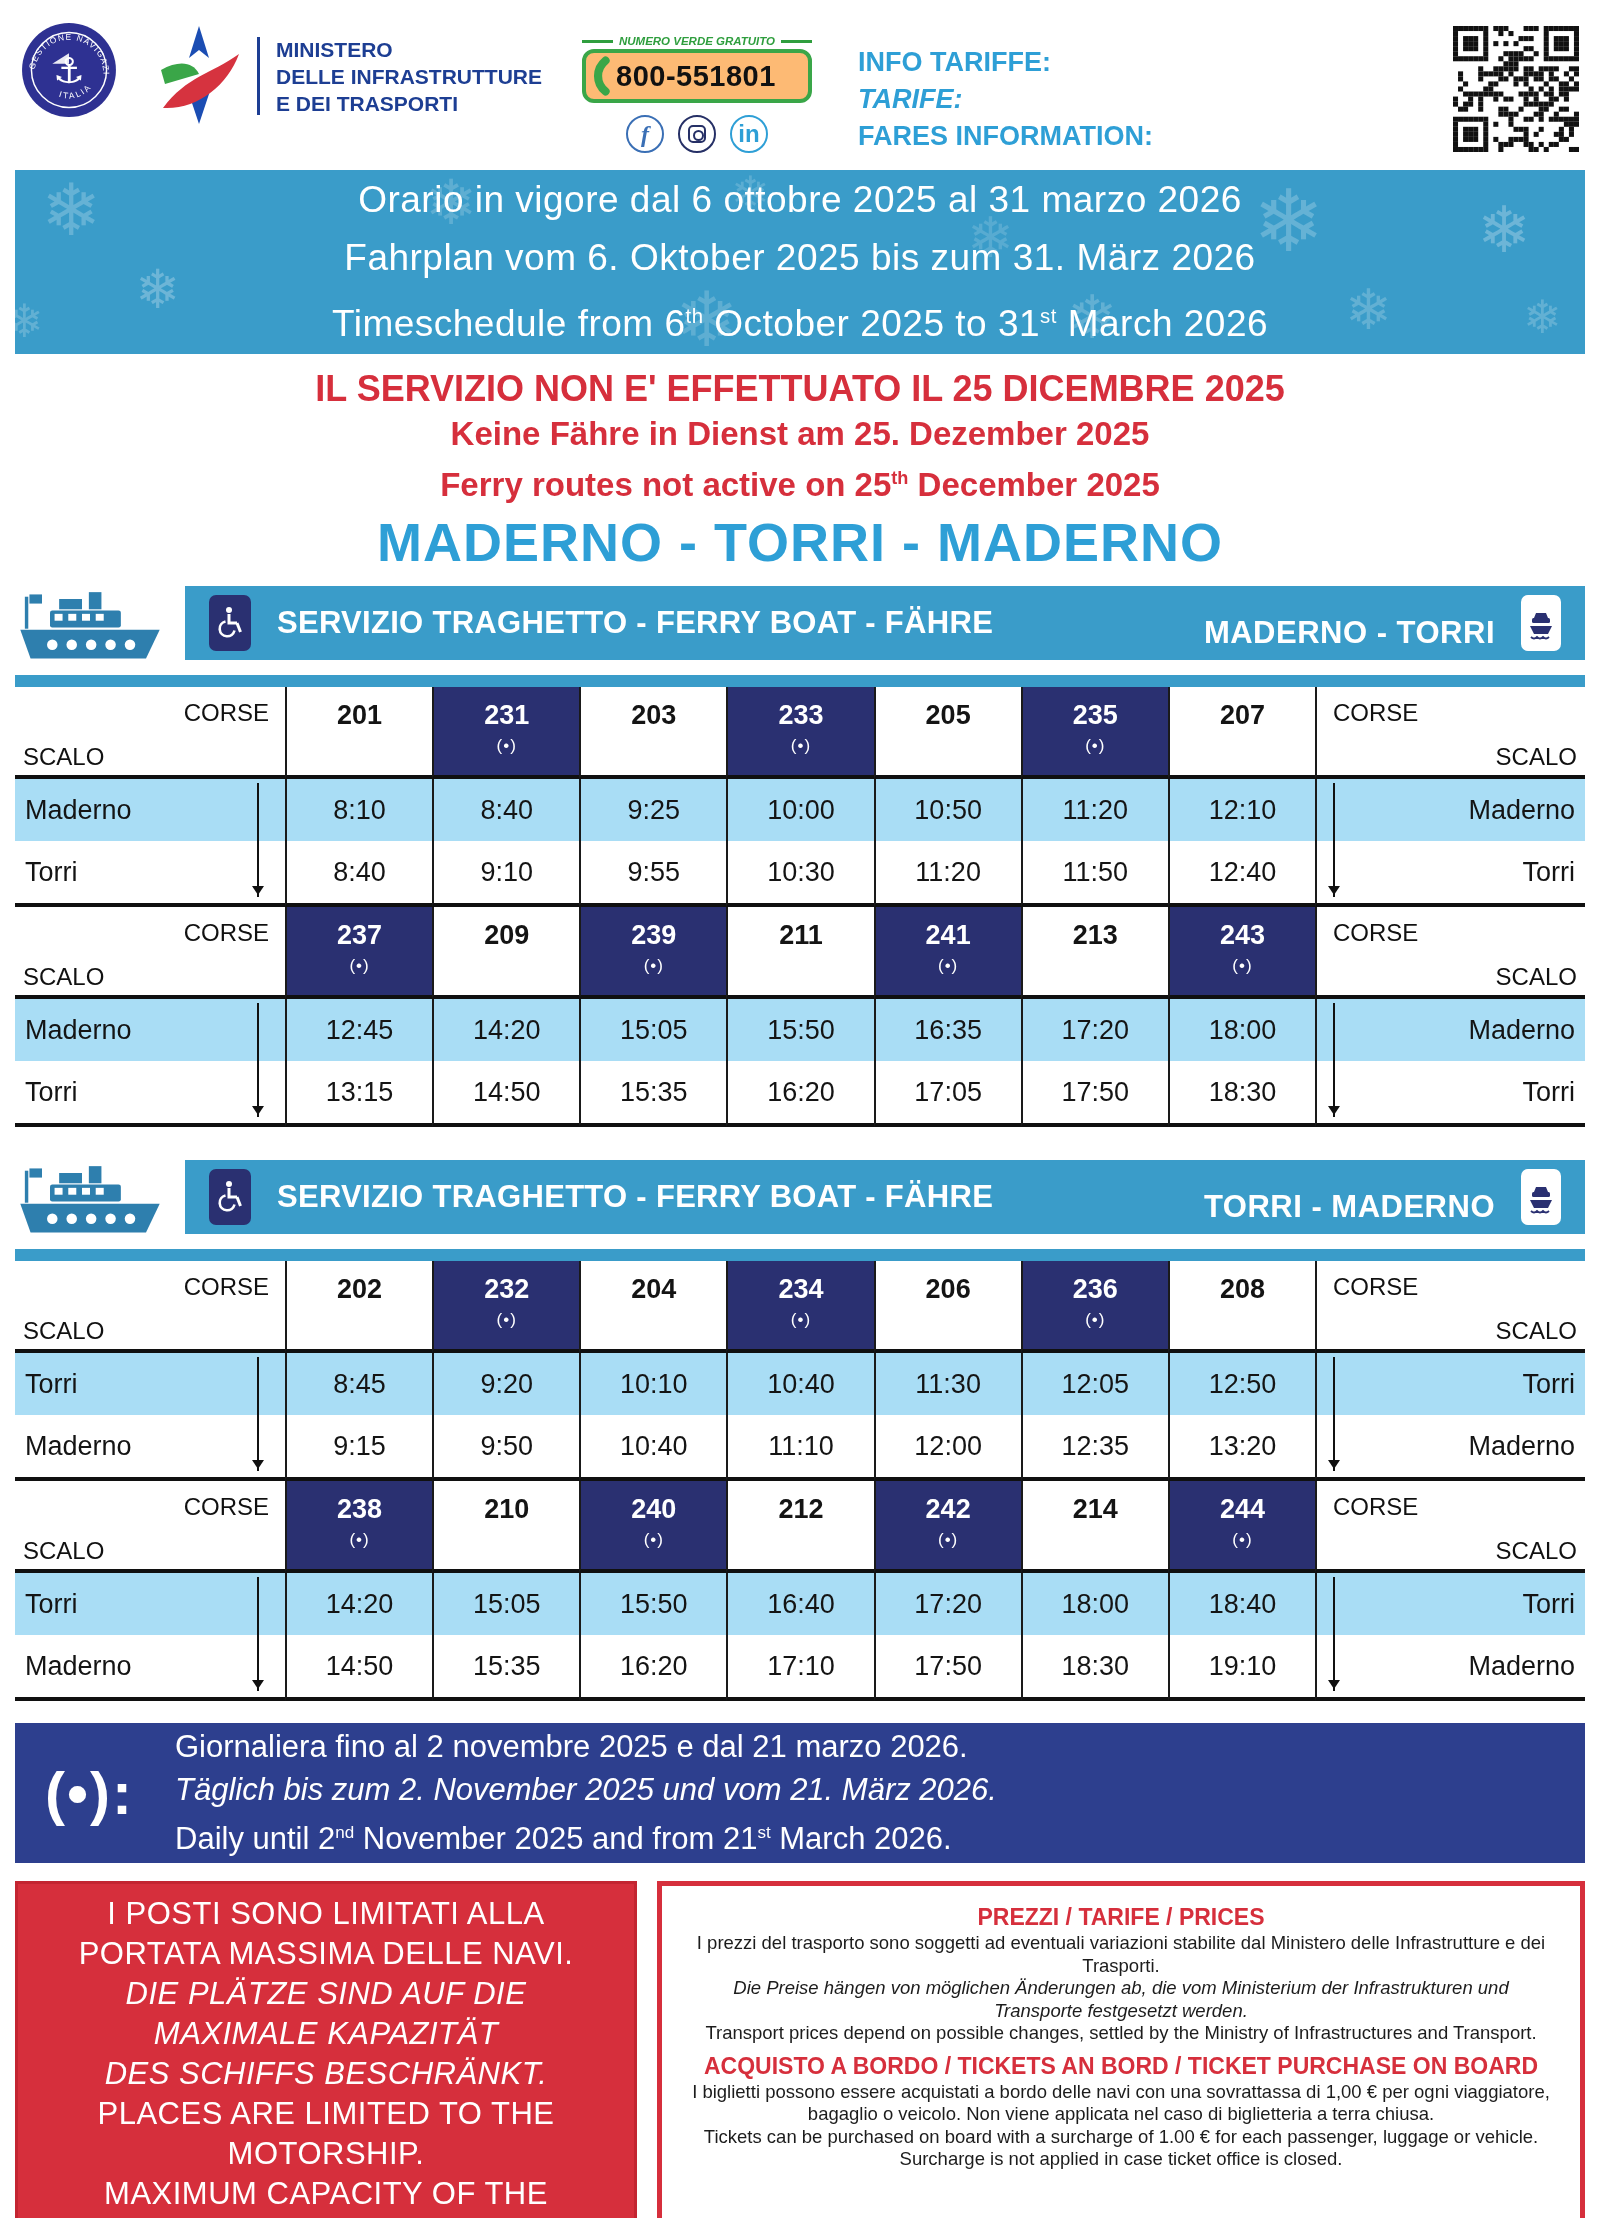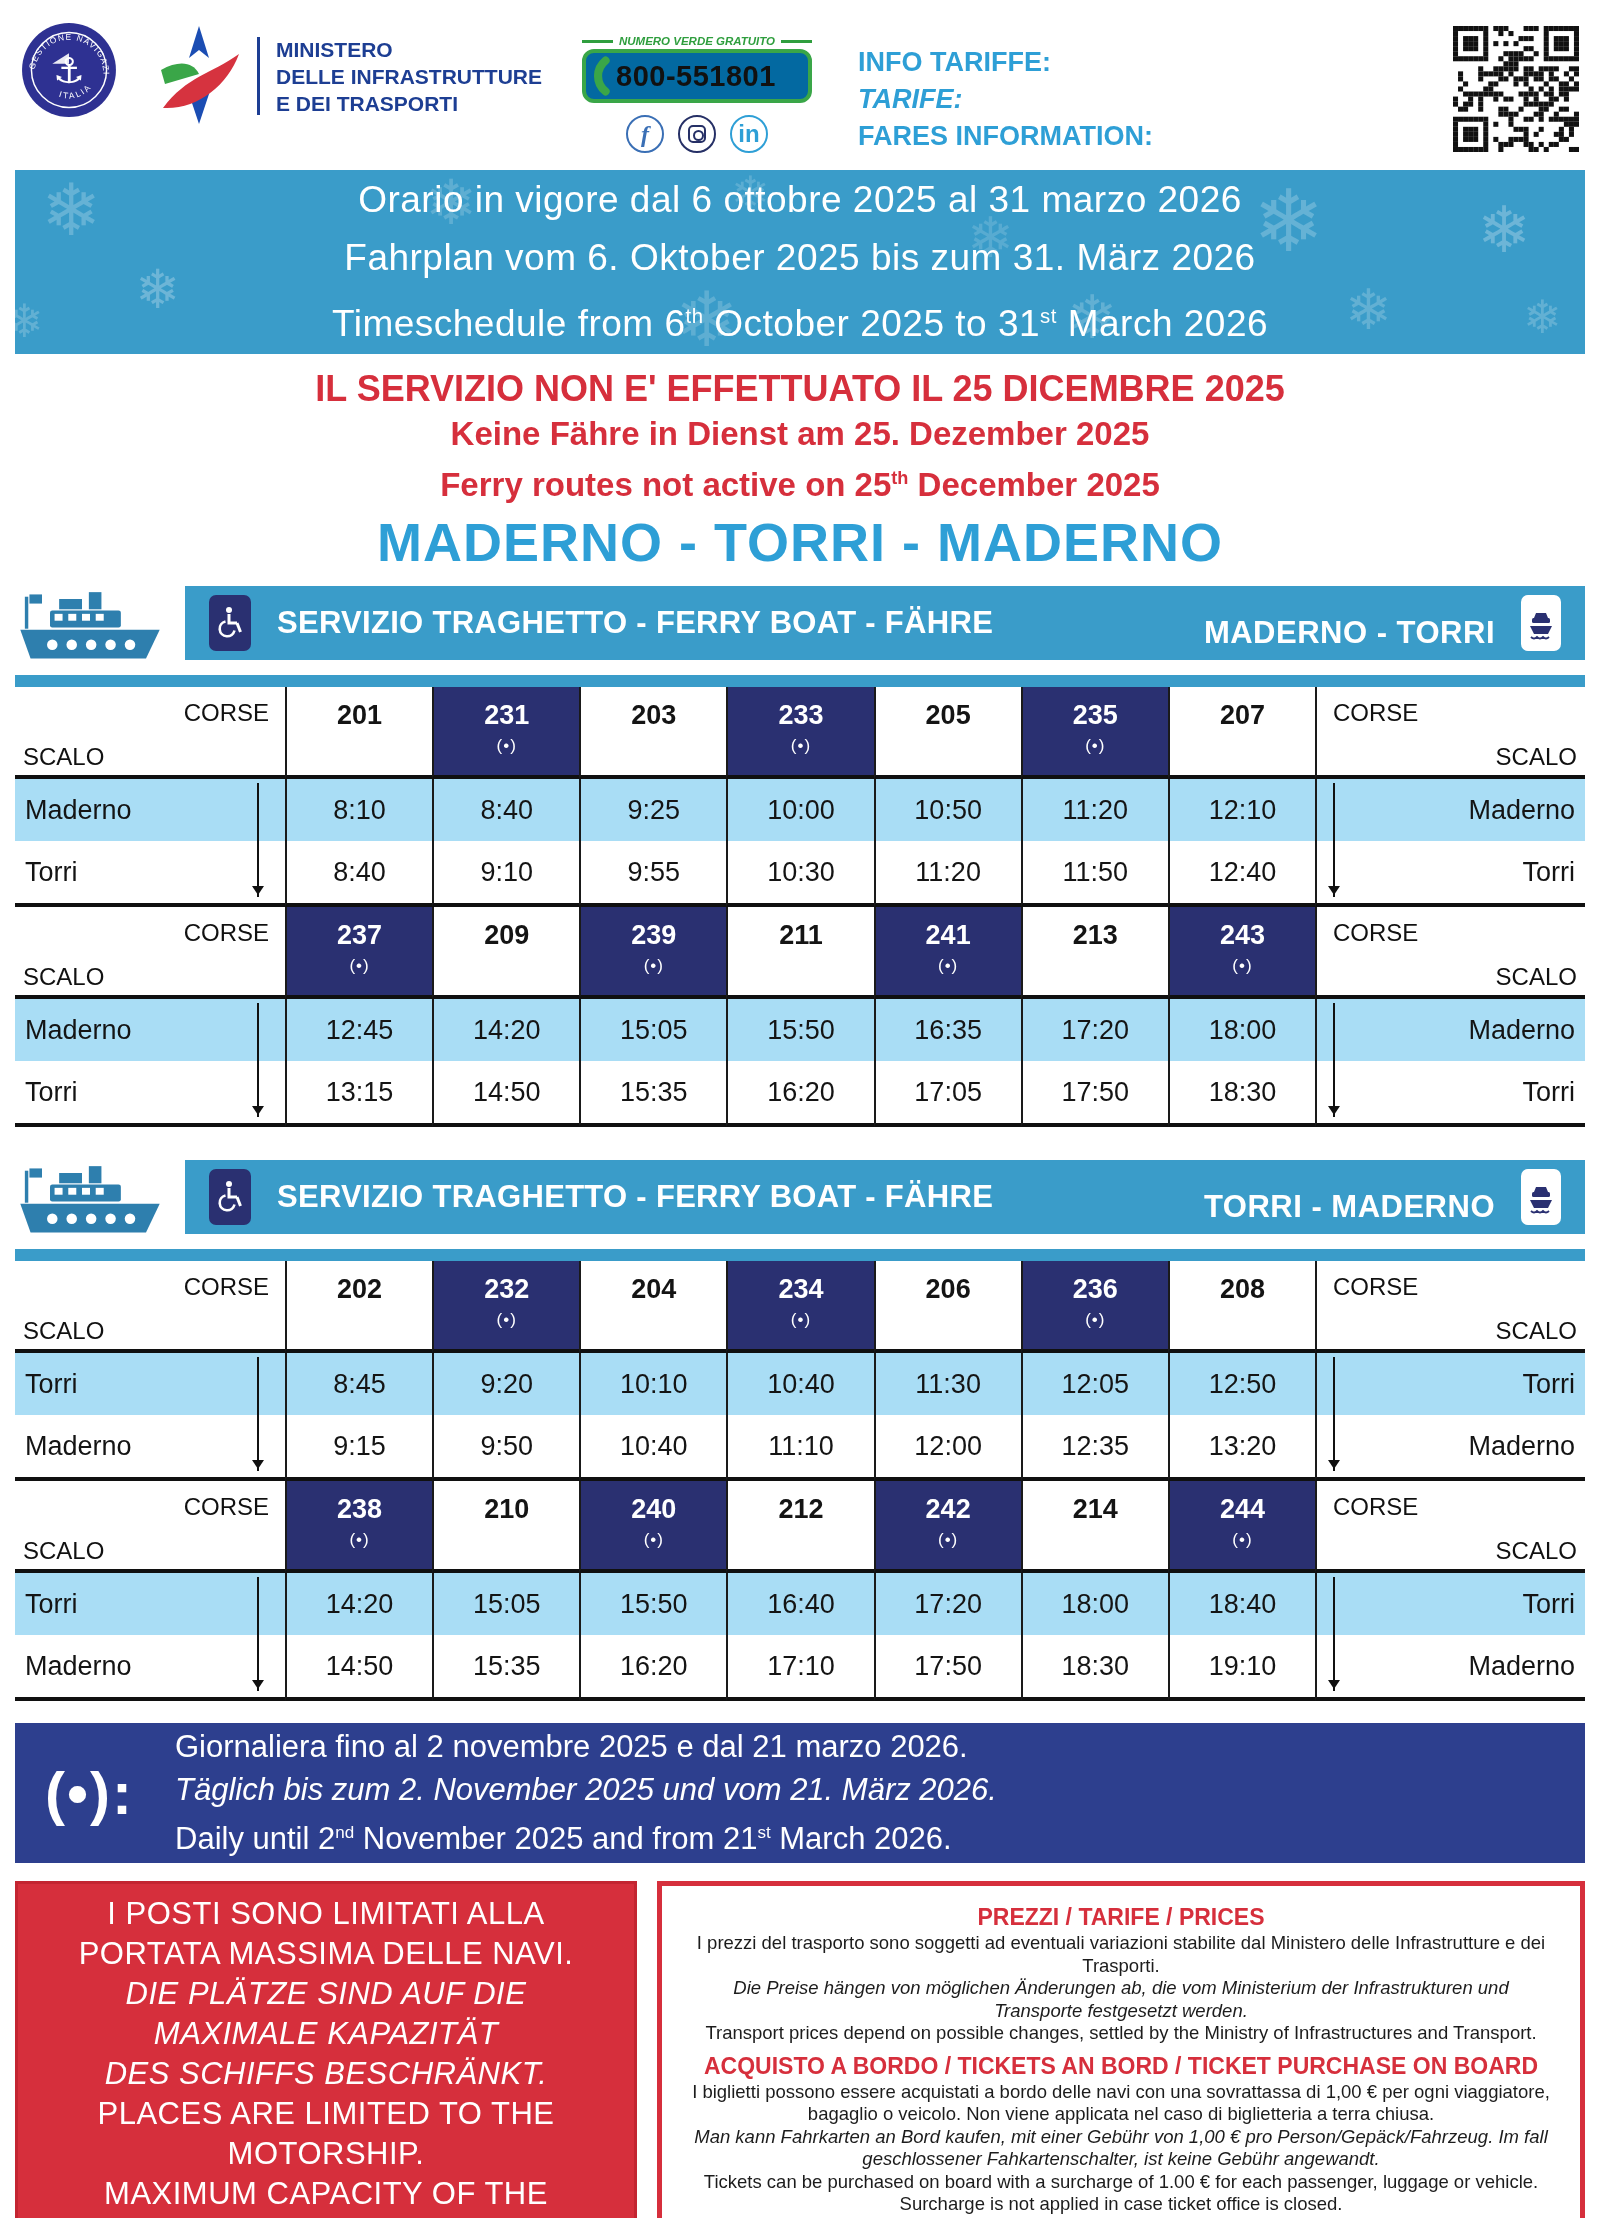--- a/index.html
+++ b/index.html
@@ -16,21 +16,21 @@
   .org-lines{margin:24px 0 0 14px; width:300px;}
   .org-lines div{font-size:21px; font-weight:bold; color:var(--orgnavy); line-height:27px; letter-spacing:.2px;}
   .mit{display:flex; align-items:center; margin-left:36px; margin-top:8px;}
   .mit-logo{width:92px; height:104px;}
   .mit-divider{width:3px; height:78px; background:var(--minblue); margin:0 16px 0 12px;}
   .ministry div{font-size:21px; font-weight:bold; color:var(--minblue); line-height:27px;}
   .contact{margin-left:40px; margin-top:19px; width:230px;}
   .pv-label{display:flex; align-items:center; gap:6px; justify-content:center;}
   .pv-label span.txt{font-size:11.5px; font-weight:bold; font-style:italic; color:#2f9e3e; white-space:nowrap;}
   .pv-line{height:3px; background:#2f9e3e; flex:1;}
-  .pv-box{margin-top:2px; border:4px solid #3aa648; border-radius:12px; background:#0369a1; display:flex; align-items:center; padding:3px 10px 3px 4px;}
+  .pv-box{margin-top:2px; border:4px solid #3aa648; border-radius:12px; background:#fdba74; display:flex; align-items:center; padding:3px 10px 3px 4px;}
   .pv-box svg{width:22px; height:40px; flex:0 0 auto;}
   .pv-num{font-size:29px; font-weight:bold; color:#111; letter-spacing:.5px; margin-left:4px;}
   .socials{display:flex; gap:14px; justify-content:center; margin-top:12px;}
   .soc{width:38px; height:38px; border-radius:50%; display:flex; align-items:center; justify-content:center; font-weight:bold;}
   .soc.fb{border:2px solid #3a6fb5; color:#3a6fb5; font-size:24px; font-family:"Liberation Serif",serif; font-style:italic;}
   .soc.ig{border:2px solid #263066; position:relative;}
   .ig-sq{width:18px;height:18px;border:2.5px solid #263066;border-radius:5px;position:relative;}
   .ig-sq::after{content:''; position:absolute; width:7px;height:7px;border:2.5px solid #263066;border-radius:50%;left:3px;top:3px;}
   .soc.li{border:2px solid var(--tblue); color:var(--tblue); font-size:24px;}
   .fares{margin-left:46px; margin-top:28px;}
@@ -829,18 +829,17 @@
       <div>MOTORSHIP.</div>
       <div>MAXIMUM CAPACITY OF THE</div>
     </div>
     <div class="infobox">
       <div class="ib-title">PREZZI / TARIFE / PRICES</div>
       <div class="ib-text">I prezzi del trasporto sono soggetti ad eventuali variazioni stabilite dal Ministero delle Infrastrutture e dei Trasporti.</div>
       <div class="ib-text de">Die Preise hängen von möglichen Änderungen ab, die vom Ministerium der Infrastrukturen und Transporte festgesetzt werden.</div>
       <div class="ib-text">Transport prices depend on possible changes, settled by the Ministry of Infrastructures and Transport.</div>
       <div class="ib-title">ACQUISTO A BORDO / TICKETS AN BORD / TICKET PURCHASE ON BOARD</div>
       <div class="ib-text">I biglietti possono essere acquistati a bordo delle navi con una sovrattassa di 1,00 € per ogni viaggiatore, bagaglio o veicolo. Non viene applicata nel caso di biglietteria a terra chiusa.</div>
-      <div class="ib-text de">Man kann Fahrkarten an Bord kaufen, mit einer Gebühr von 1,00 € pro Person/Gepäck/Fahrzeug. Im fall geschlossener Fahkartenschalter, ist keine Gebühr angewandt.</div>
       <div class="ib-text">Tickets can be purchased on board with a surcharge of 1.00 € for each passenger, luggage or vehicle. Surcharge is not applied in case ticket office is closed.</div>
     </div>
   </div>
 
 </div>
 
 </body></html>

